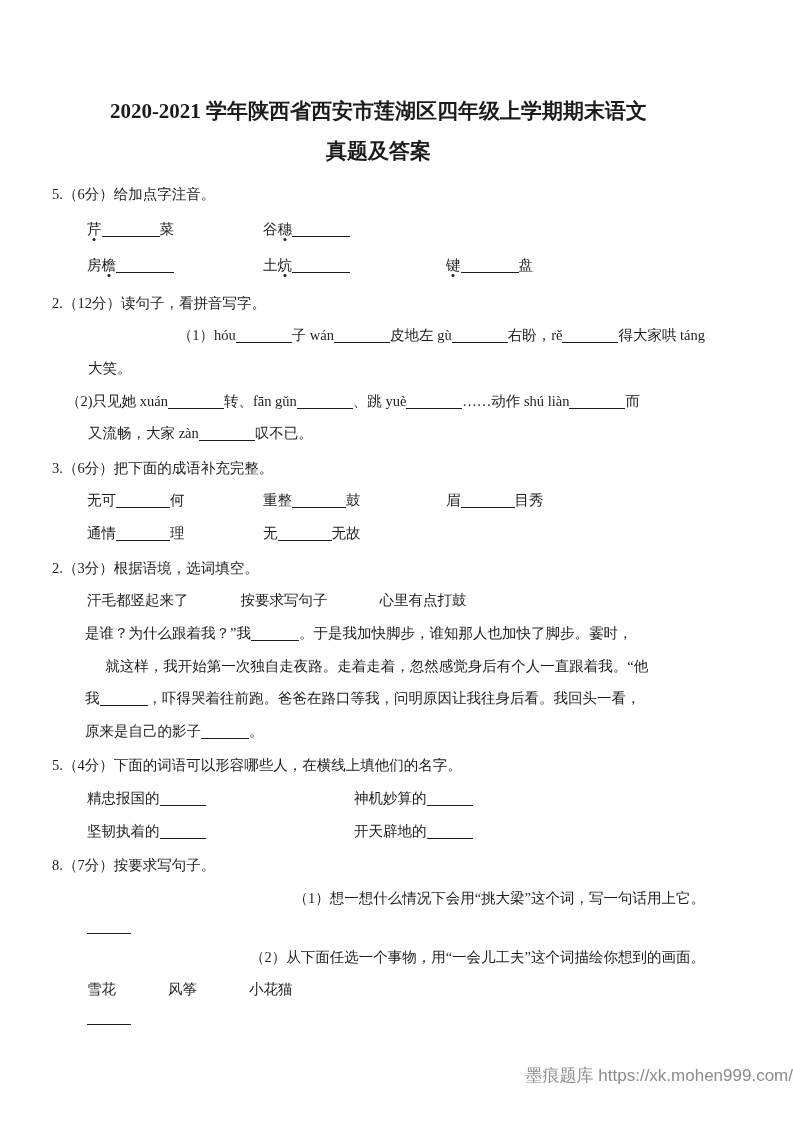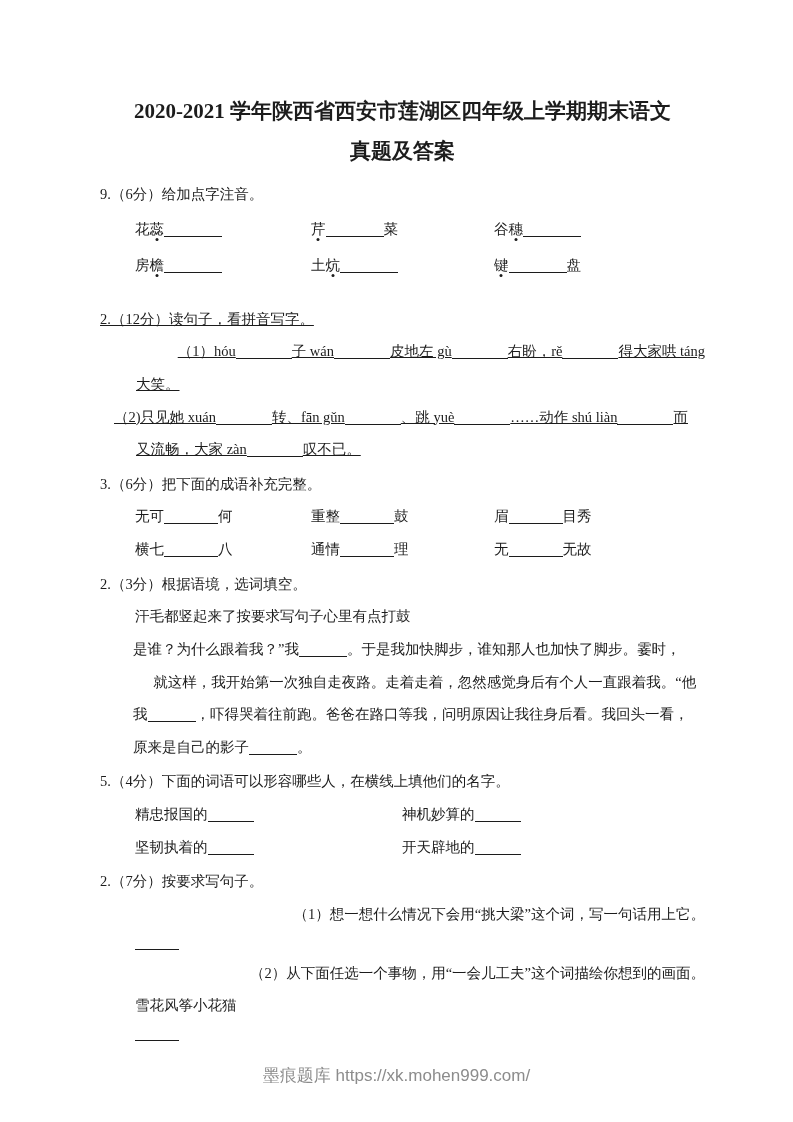--- a/index.html
+++ b/index.html
@@ -1,99 +1,97 @@
 <!DOCTYPE html>
 <html><head>
 <meta charset="utf-8">
 <style>
   html,body{margin:0;padding:0;background:#ffffff;}
   body{
     width:793px;height:1122px;position:relative;overflow:hidden;
     font-family:"Liberation Serif","DejaVu Serif",serif;
     color:#1c1c1c;font-size:14.5px;
   }
-  .page{padding:92px 88px 0 100px;}
+  .page{padding:92px 88px 0 52px;}
   .title{margin:0 0 6px 0;text-align:center;font-weight:bold;font-size:21px;line-height:1.9;}
   .title .tl{display:block;}
   .qh{line-height:2.25;}
   .ln{line-height:2.25;}
   .nowrap{white-space:nowrap;}
   .sub{padding-left:12px;text-align:right;}
   .sub2{padding-left:14px;}
   .cont{padding-left:36px;}
   .row{display:flex;padding-left:35px;line-height:2.25;}
   .r3 .cell:nth-child(1){width:176px;}
   .r3 .cell:nth-child(2){width:183px;}
   .r3 .cell:nth-child(3){width:auto;}
   .r2 .cell:nth-child(1){width:267px;}
-  .opts{display:flex;padding-left:35px;line-height:2.25;}
+  .opts{display:flex;gap:52px;padding-left:35px;line-height:2.25;}
   .para{padding-left:33px;}
   .para .ln{line-height:2.25;}
   .pind{text-indent:1.4em;}
   .bline{padding-left:35px;height:26px;position:relative;}
   .bline .bl{position:absolute;top:18px;left:35px;}
   
   .bl{display:inline-block;width:56px;height:1px;background:#1c1c1c;vertical-align:-3px;}
   .q1 .bl{width:58px;}
   .q2 .bl{width:56px;}
   .q3 .bl{width:54px;}
   .q4 .para .bl{width:48px;}
   .q5 .bl{width:46px;}
   .q6 .bl{width:44px;}
   
   .dc{position:relative;}
   .dc::after{content:"";position:absolute;left:50%;transform:translateX(-50%);
     bottom:-4px;width:3px;height:3px;border-radius:50%;background:#1c1c1c;}
   .sect{margin-top:2px;}
   .q1 .row{margin-top:3px;}
-  .footer{position:absolute;left:0;right:0;top:1064px;text-align:center;
+  .footer{position:absolute;left:0;right:0;top:1064px;text-align:right;
     font-family:"Liberation Sans","DejaVu Sans",sans-serif;
     font-size:17px;color:#8c8c8c;}
 </style>
 </head>
 <body>
 
 <div class="page">
 
   <h1 class="title">
     <span class="tl">2020-2021 学年陕西省西安市莲湖区四年级上学期期末语文</span>
     <span class="tl">真题及答案</span>
   </h1>
 
   <section class="sect q1">
-    <div class="qh">9.（6分）给加点字注音。</div>
+    <div class="qh">5.（6分）给加点字注音。</div>
     <div class="row r3">
-        <span class="cell">花<span class="dc">蕊</span><span class="bl"></span></span>
         <span class="cell"><span class="dc">芹</span><span class="bl"></span>菜</span>
         <span class="cell">谷<span class="dc">穗</span><span class="bl"></span></span>
       </div>
     <div class="row r3">
         <span class="cell">房<span class="dc">檐</span><span class="bl"></span></span>
         <span class="cell">土<span class="dc">炕</span><span class="bl"></span></span>
         <span class="cell"><span class="dc">键</span><span class="bl"></span>盘</span>
       </div>
   </section>
 
-  <section class="sect q2" style="margin-top:21px;text-decoration:underline;">
+  <section class="sect q2" style="margin-top:5px;">
     <div class="qh">2.（12分）读句子，看拼音写字。</div>
     <div class="ln sub nowrap">（1）hóu<span class="bl"></span>子 wán<span class="bl"></span>皮地左 gù<span class="bl"></span>右盼，rě<span class="bl"></span>得大家哄 táng</div>
     <div class="ln cont">大笑。</div>
     <div class="ln sub2 nowrap">（2)只见她 xuán<span class="bl"></span>转、fān gǔn<span class="bl"></span>、跳 yuè<span class="bl"></span>……动作 shú liàn<span class="bl"></span>而</div>
     <div class="ln cont">又流畅，大家 zàn<span class="bl"></span>叹不已。</div>
   </section>
 
   <section class="sect q3">
     <div class="qh">3.（6分）把下面的成语补充完整。</div>
     <div class="row r3">
         <span class="cell">无可<span class="bl"></span>何</span>
         <span class="cell">重整<span class="bl"></span>鼓</span>
         <span class="cell">眉<span class="bl"></span>目秀</span>
       </div>
     <div class="row r3">
-        <span class="cell">横七<span class="bl"></span>八</span>
         <span class="cell">通情<span class="bl"></span>理</span>
         <span class="cell">无<span class="bl"></span>无故</span>
       </div>
   </section>
 
   <section class="sect q4">
     <div class="qh">2.（3分）根据语境，选词填空。</div>
     <div class="opts">
         <span class="opt">汗毛都竖起来了</span>
         <span class="opt">按要求写句子</span>
@@ -113,21 +111,21 @@
         <span class="cell">精忠报国的<span class="bl"></span></span>
         <span class="cell">神机妙算的<span class="bl"></span></span>
       </div>
     <div class="row r2">
         <span class="cell">坚韧执着的<span class="bl"></span></span>
         <span class="cell">开天辟地的<span class="bl"></span></span>
       </div>
   </section>
 
   <section class="sect q6">
-    <div class="qh">2.（7分）按要求写句子。</div>
+    <div class="qh">8.（7分）按要求写句子。</div>
     <div class="ln sub">（1）想一想什么情况下会用“挑大梁”这个词，写一句话用上它。</div>
     <div class="bline">
         <span class="bl"></span>
       </div>
     <div class="ln sub">（2）从下面任选一个事物，用“一会儿工夫”这个词描绘你想到的画面。</div>
     <div class="opts">
         <span class="opt">雪花</span>
         <span class="opt">风筝</span>
         <span class="opt">小花猫</span>
       </div>

